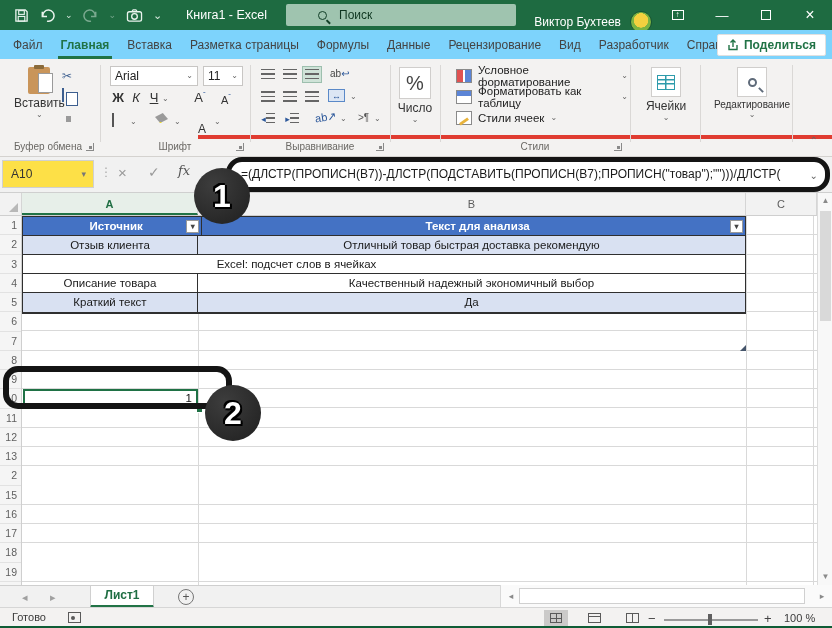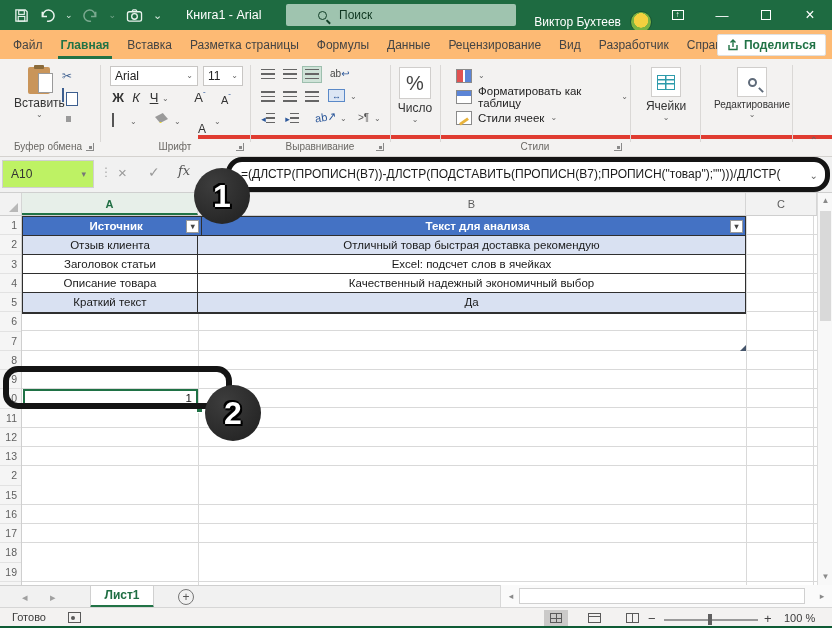--- a/index.html
+++ b/index.html
@@ -22,21 +22,21 @@
   #searchbox span { margin-left:12px; }
   #user-area { position:absolute; right:180px; top:0; height:43px; display:flex; align-items:center; gap:9px; }
   #user-name { font-size:12px; color:#fff; }
   #avatar { width:22px; height:22px; border-radius:50%; background:radial-gradient(circle at 50% 42%, #f4d03f 0 46%, #7cb342 48%); border:1px solid #155434; }
   #win-controls { position:absolute; right:0; top:0; height:30px; display:flex; }
   .wbtn { width:44px; height:30px; display:flex; align-items:center; justify-content:center; color:#fff; font-size:13px; }
   .rdo-box { width:12px; height:10px; border:1px solid #fff; position:relative; }
   .rdo-box::after { content:"↑"; position:absolute; font-size:8px; left:2.5px; top:-1px; }
 
   
-  #tabrow { position:absolute; left:0; top:30px; width:832px; height:29px; background:#fdba74; display:flex; align-items:center; }
+  #tabrow { position:absolute; left:0; top:30px; width:832px; height:29px; background:#7dd3fc; display:flex; align-items:center; }
   #tabs { display:flex; gap:12px; padding-left:10px; align-items:center; height:100%; }
   .rtab { font-size:12px; color:#444; height:100%; display:flex; align-items:center; padding:0 3px; white-space:nowrap; }
   .rtab.active { font-weight:bold; color:#217346; border-bottom:3px solid var(--green,#217346); padding-top:3px; }
   #share-btn { position:absolute; right:6px; top:4px; height:22px; display:flex; align-items:center; gap:5px; padding:0 9px; border:1px solid #e0e0e0; background:#fff; color:#217346; font-weight:bold; font-size:12px; border-radius:2px; }
 
   
   #ribbon { position:absolute; left:0; top:59px; width:832px; height:98px; background:#f3f2f1; border-bottom:1px solid #d4d2cf; font-size:11px; color:#333; }
   .gsep { position:absolute; top:6px; bottom:14px; width:1px; background:#dad8d6; }
   .glabel { position:absolute; top:82px; font-size:10px; color:#6a6864; text-align:center; }
   .launcher { position:absolute; top:84px; width:8px; height:8px; border-right:1px solid #8a8a8a; border-bottom:1px solid #8a8a8a; }
@@ -71,21 +71,21 @@
   .sb1 { background:linear-gradient(#5b84d6 0 5px,#fff 5px); }
   .sb2::after { content:""; position:absolute; left:2px; top:8px; width:10px; height:3px; background:#e8b33c; transform:rotate(-35deg); }
   .icon-cells { width:18px; height:15px; border:1.5px solid #2e9bab;
     background:linear-gradient(#2e9bab,#2e9bab) 50% 0/1.5px 100% no-repeat, linear-gradient(#2e9bab,#2e9bab) 0 33%/100% 1.5px no-repeat, linear-gradient(#2e9bab,#2e9bab) 0 66%/100% 1.5px no-repeat; }
   .icon-mag { width:9px; height:9px; border:2px solid #5f6b7a; border-radius:50%; position:relative; }
   .icon-mag::after { content:""; position:absolute; left:8px; top:9px; width:6px; height:2px; background:#5f6b7a; transform:rotate(45deg); }
   #ribbon-collapse { position:absolute; right:14px; top:76px; color:#666; font-size:10px; }
 
   
   #formula-row { position:absolute; left:0; top:157px; width:832px; height:36px; background:#f1f1f1; border-bottom:1px solid #cfcfcf; }
-  #name-box { position:absolute; left:2px; top:3px; width:92px; height:28px; background:#bef264; border:1px solid #d0d0d0; font-size:12px; color:#333; line-height:26px; padding-left:8px; }
+  #name-box { position:absolute; left:2px; top:3px; width:92px; height:28px; background:#fde047; border:1px solid #d0d0d0; font-size:12px; color:#333; line-height:26px; padding-left:8px; }
   #name-box .nb-chev { position:absolute; right:7px; top:0; color:#777; font-size:9px; }
   #fb-dots { position:absolute; left:100px; top:8px; color:#aaa; font-size:12px; letter-spacing:0; }
   #fb-x { position:absolute; left:118px; top:7px; color:#999; font-size:15px; }
   #fb-check { position:absolute; left:148px; top:7px; color:#999; font-size:14px; }
   #fb-fx { position:absolute; left:178px; top:6px; color:#555; font-size:13px; font-family:"DejaVu Serif", serif; font-style:italic; }
   #formula-outline { position:absolute; left:226px; top:0px; width:604px; height:35px; background:#fff; border:5px solid #141414; border-radius:16px; z-index:40; }
   #formula-text { position:absolute; left:10px; right:22px; top:0; height:25px; line-height:25px; font-size:12px; color:#1a1a1a; white-space:nowrap; overflow:hidden; }
   #formula-chev { position:absolute; right:7px; top:8px; color:#666; font-size:10px; }
 
   
@@ -179,21 +179,21 @@
           <path d="M12.5 8.5A6 6 0 1 0 8 14" fill="none" stroke="#eaf4ee" stroke-width="1.6"></path>
         </svg>
       <span class="chev dim">⌄</span>
       <svg width="17" height="15" viewBox="0 0 18 16">
           <rect x="1.5" y="4" width="15" height="10" rx="2" fill="none" stroke="#eaf4ee" stroke-width="1.4"></rect>
           <circle cx="9" cy="9" r="3" fill="none" stroke="#eaf4ee" stroke-width="1.4"></circle>
           <path d="M6 4l1.5-2h3L12 4" fill="none" stroke="#eaf4ee" stroke-width="1.2"></path>
         </svg>
       <span class="chev" style="font-size:11px;">⌄</span>
     </div>
-    <div id="win-title">Книга1 - Arial</div>
+    <div id="win-title">Книга1 - Excel</div>
     <div id="searchbox">
       <span class="mag"></span>
       <span>Поиск</span>
     </div>
     <div id="user-area">
       <span id="user-name">Виктор Бухтеев</span>
       <span id="avatar"></span>
     </div>
     <div id="win-controls">
       <div class="wbtn">
@@ -309,20 +309,21 @@
     <div class="bigbtn" style="left:396px; top:8px; width:38px;">
       <span class="iconbox" style="width:32px; height:32px; font-size:20px; color:#444;">%</span>
       <span class="lbl">Число</span>
       <span class="chev">⌄</span>
     </div>
     <div class="gsep" style="left:440px;"></div>
 
     <div id="style-buttons" class="abs" style="left:448px; top:6px; width:180px;">
         <div class="sbtn">
           <span class="sbicon sb0"></span>
+          <span>Условное форматирование</span>
           <span class="chev">⌄</span>
         </div>
         <div class="sbtn">
           <span class="sbicon sb1"></span>
           <span>Форматировать как таблицу</span>
           <span class="chev">⌄</span>
         </div>
         <div class="sbtn">
           <span class="sbicon sb2"></span>
           <span>Стили ячеек</span>
@@ -404,21 +405,20 @@
     <div id="thead">
       <div class="th ca"><span>Источник</span><span class="filter-btn">▾</span></div>
       <div class="th cb"><span>Текст для анализа</span><span class="filter-btn">▾</span></div>
     </div>
     <div id="table-rows">
         <div class="trow band">
           <div class="tcell ca">Отзыв клиента</div>
           <div class="tcell cb">Отличный товар быстрая доставка рекомендую</div>
         </div>
         <div class="trow">
-          <div class="tcell ca">Заголовок статьи</div>
           <div class="tcell cb">Excel: подсчет слов в ячейках</div>
         </div>
         <div class="trow">
           <div class="tcell ca">Описание товара</div>
           <div class="tcell cb">Качественный надежный экономичный выбор</div>
         </div>
         <div class="trow band">
           <div class="tcell ca">Краткий текст</div>
           <div class="tcell cb">Да</div>
         </div>

